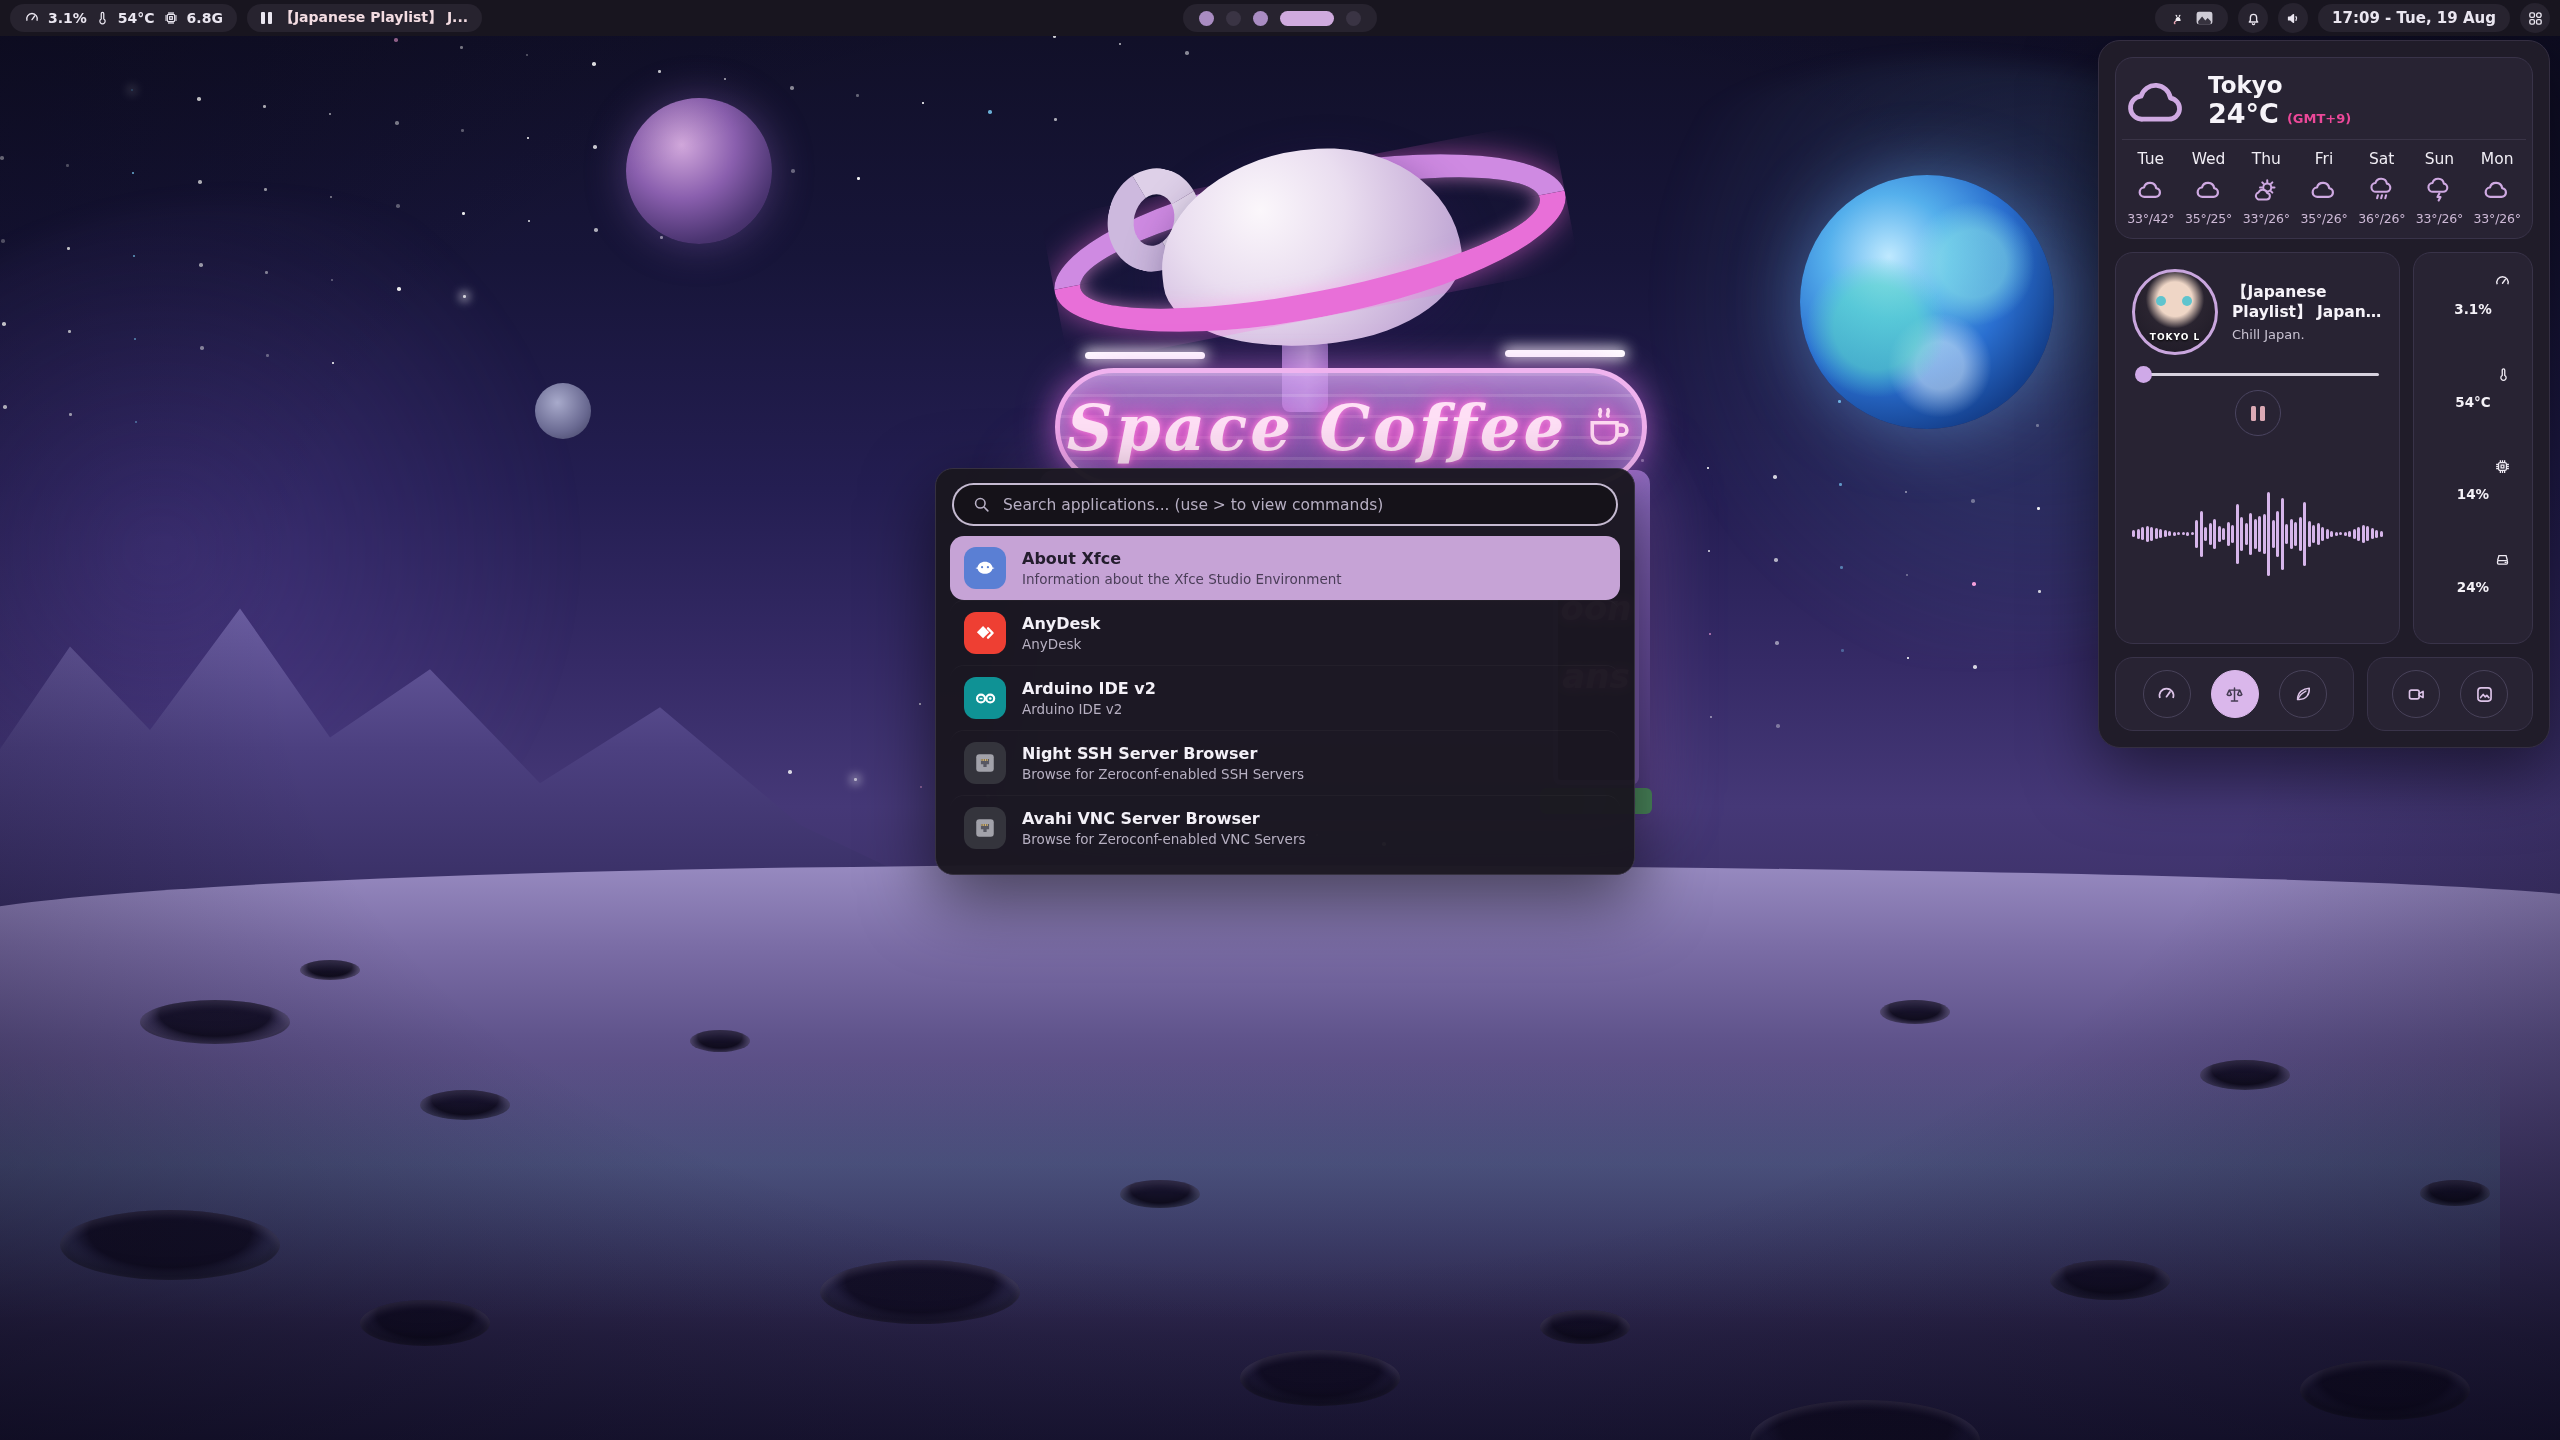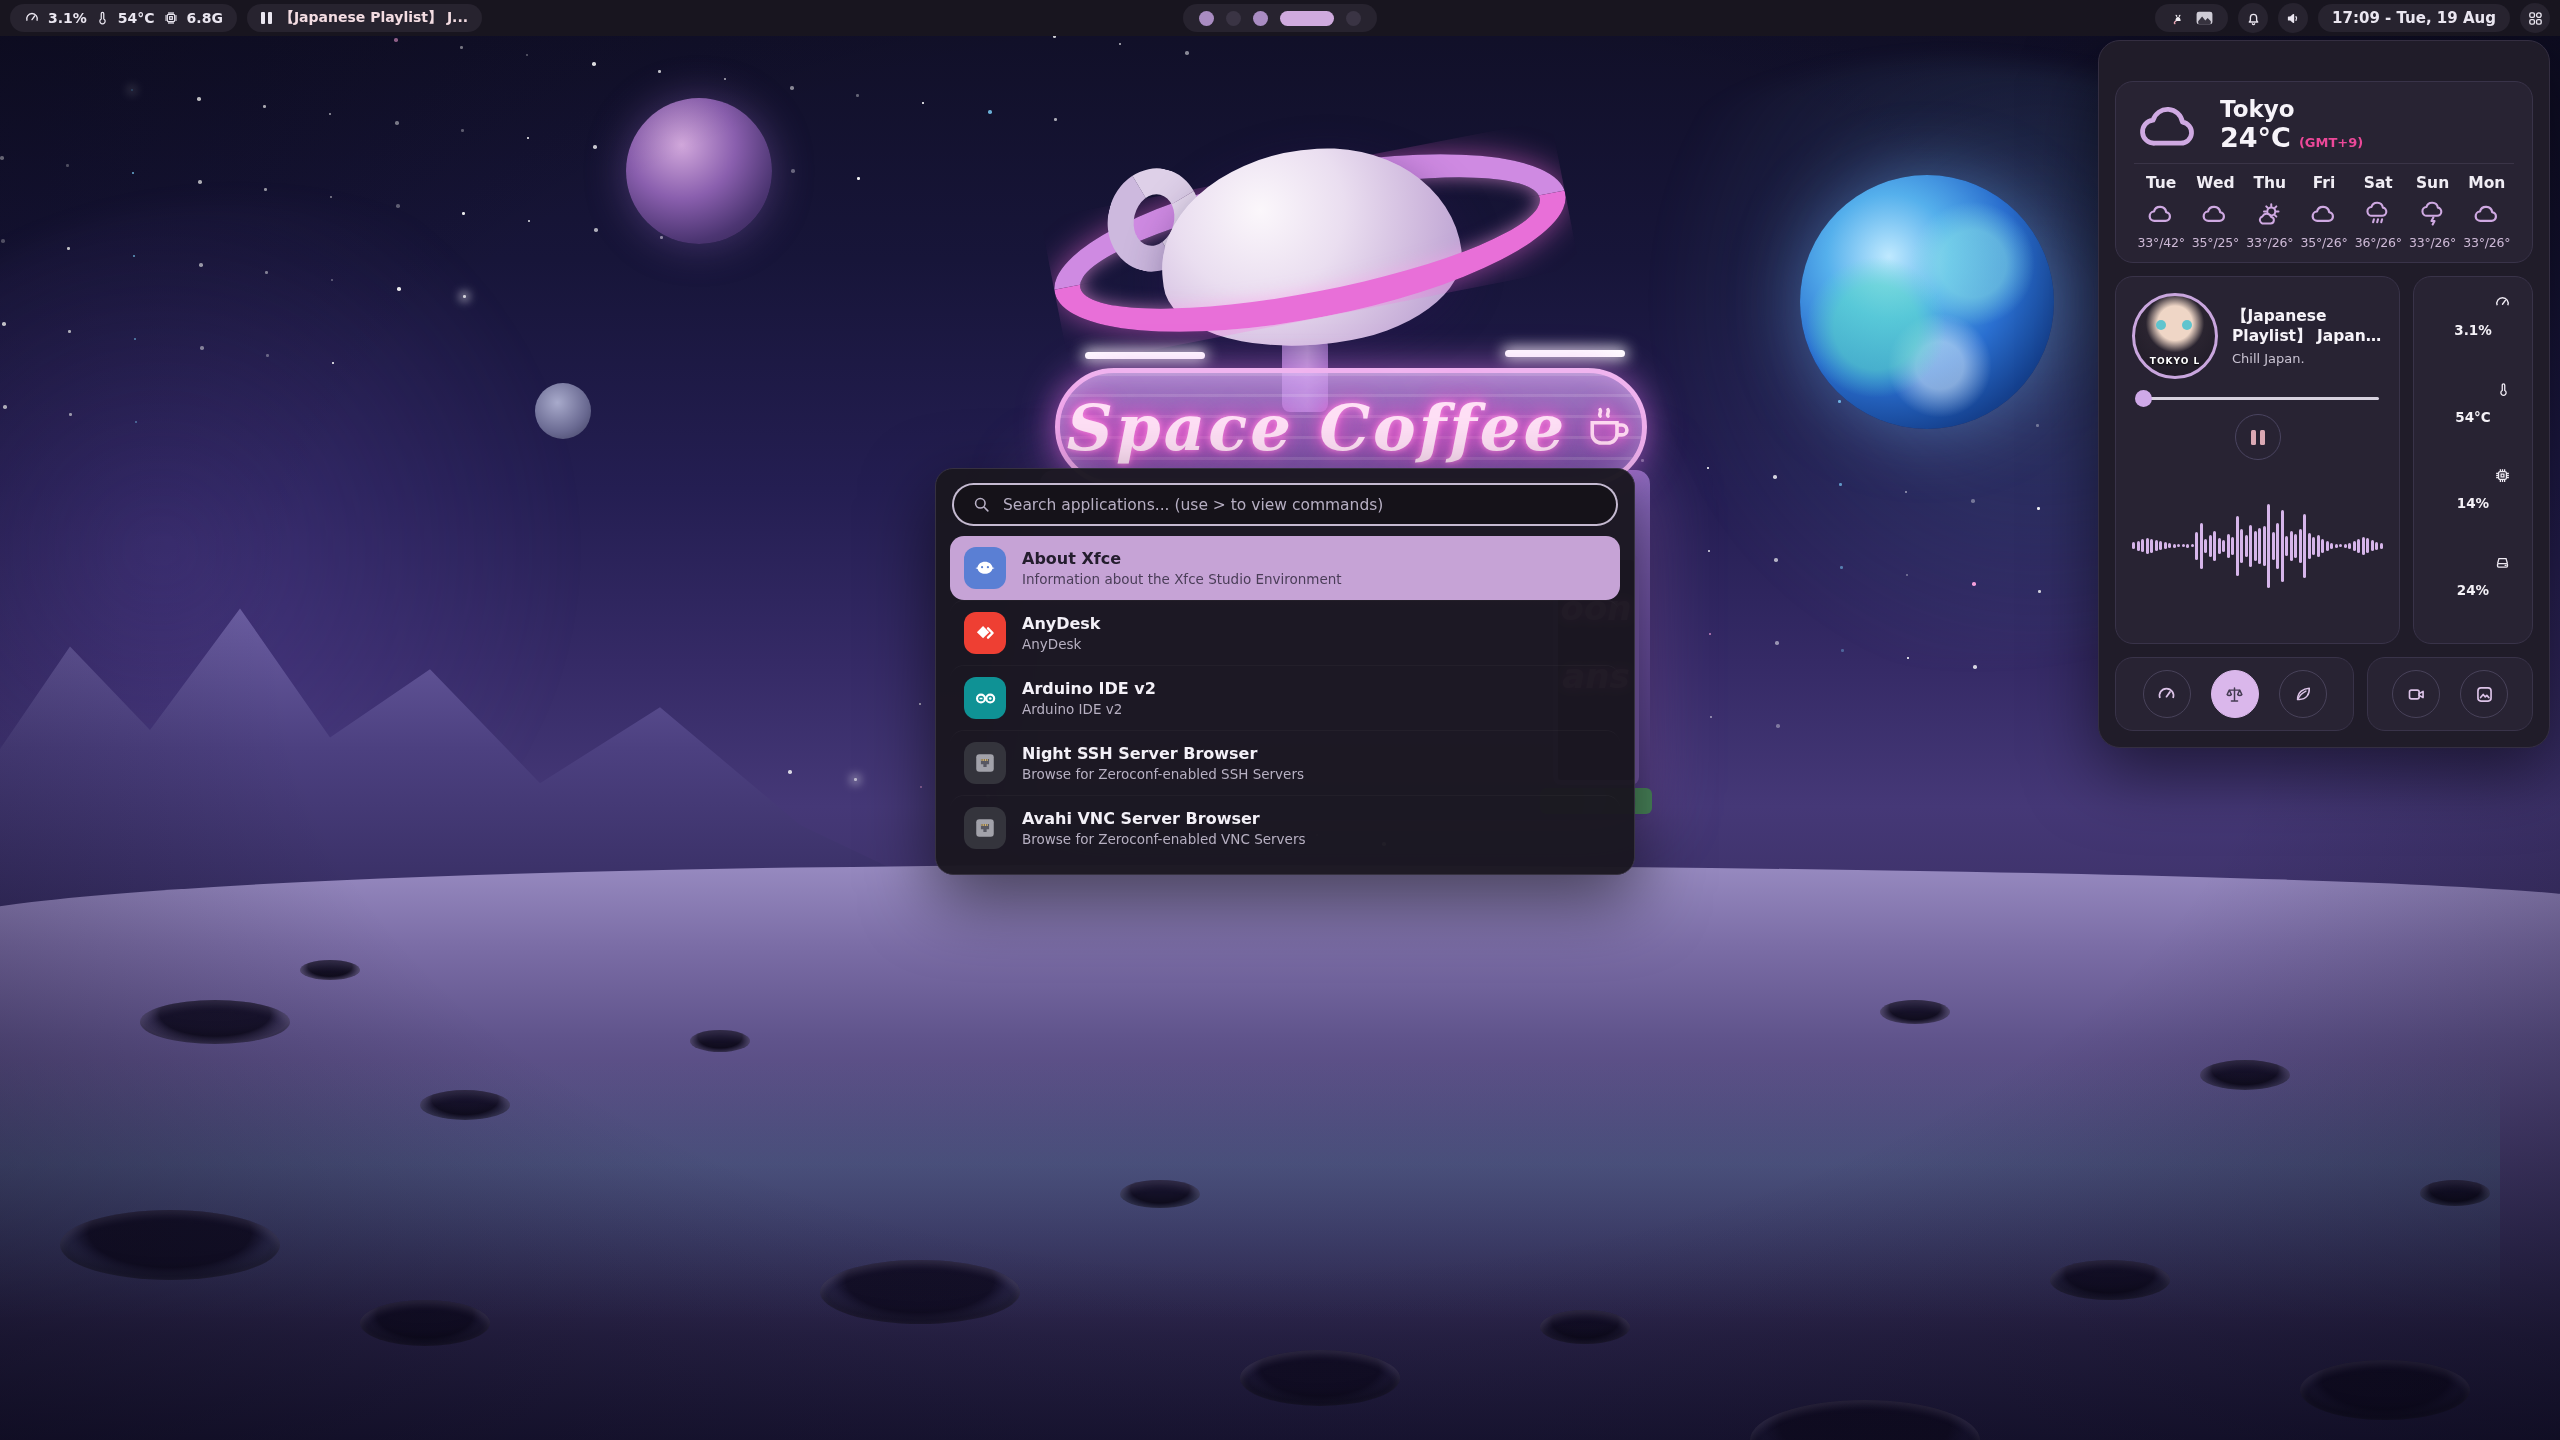--- a/index.html
+++ b/index.html
@@ -134,30 +134,30 @@
   .avatar { width:58px; height:58px; border-radius:50%; border:3px solid #c9a6de; flex:none;
     background:radial-gradient(circle at 42% 62%, #c97a4a 0 6%, rgba(201,122,74,.5) 12%, #3a2a35 45%, #16131d 100%); }
   .user-meta { display:flex; flex-direction:column; gap:3px; }
   .user-name { font-weight:700; font-size:16px; color:#f6f3f9; }
   .user-uptime { font-size:14.5px; color:#d9d4e2; }
   .spacer { flex:1; }
   .round-btn { width:46px; height:46px; border-radius:50%; border:1.5px solid #4a4460; color:#dcbbe7;
     display:flex; align-items:center; justify-content:center; background:transparent; flex:none; }
   .user-card .round-btn + .round-btn { margin-left:10px; }
 
-  .weather-card { padding:14px 18px 12px; flex:none;margin-top:24px; }
+  .weather-card { padding:14px 6px 12px; flex:none; }
   .weather-head { display:flex; align-items:center; gap:16px; color:#cfa9e2; }
   .weather-loc { display:flex; flex-direction:column; color:#f6f3f9; }
   .weather-city { font-weight:700; font-size:23px; }
   .weather-temp-row { display:flex; align-items:baseline; gap:8px; }
   .weather-temp { font-weight:700; font-size:27px; }
   .weather-tz { font-size:13px; color:#ec4899; font-weight:600; }
   .weather-div { border:none; border-top:1px solid #3a3447; margin:10px 0 10px; }
   .forecast { display:grid; grid-template-columns:repeat(7,1fr); text-align:center; }
-  .fc-day { font-weight:700; font-size:15.5px; color:#f0edf4; }
+  .fc-day { font-weight:400; font-size:15.5px; color:#f0edf4; }
   .fc-ic { margin:7px auto 6px; color:#cfa9e2; height:30px; display:flex; align-items:center; justify-content:center; }
   .fc-t { font-size:12.5px; color:#cdb9d6; letter-spacing:-.2px; }
 
   .main-row { flex:1; display:flex; gap:13px; min-height:0; }
   .music-card { flex:1; padding:16px 16px 12px; display:flex; flex-direction:column; min-width:0; }
   .music-top { display:flex; gap:14px; align-items:center; }
   .album { width:86px; height:86px; border-radius:50%; border:3px solid #c9a6de; flex:none; position:relative; overflow:hidden;
     background:radial-gradient(circle at 50% 34%, #efd6c6 0 26%, #2a2430 44%, #1c1824 100%); }
   .album::before { content:""; position:absolute; left:26%; top:30%; width:10px; height:10px; border-radius:50%;
     background:#4fc3cf; box-shadow:26px 0 0 #4fc3cf; opacity:.9; }

